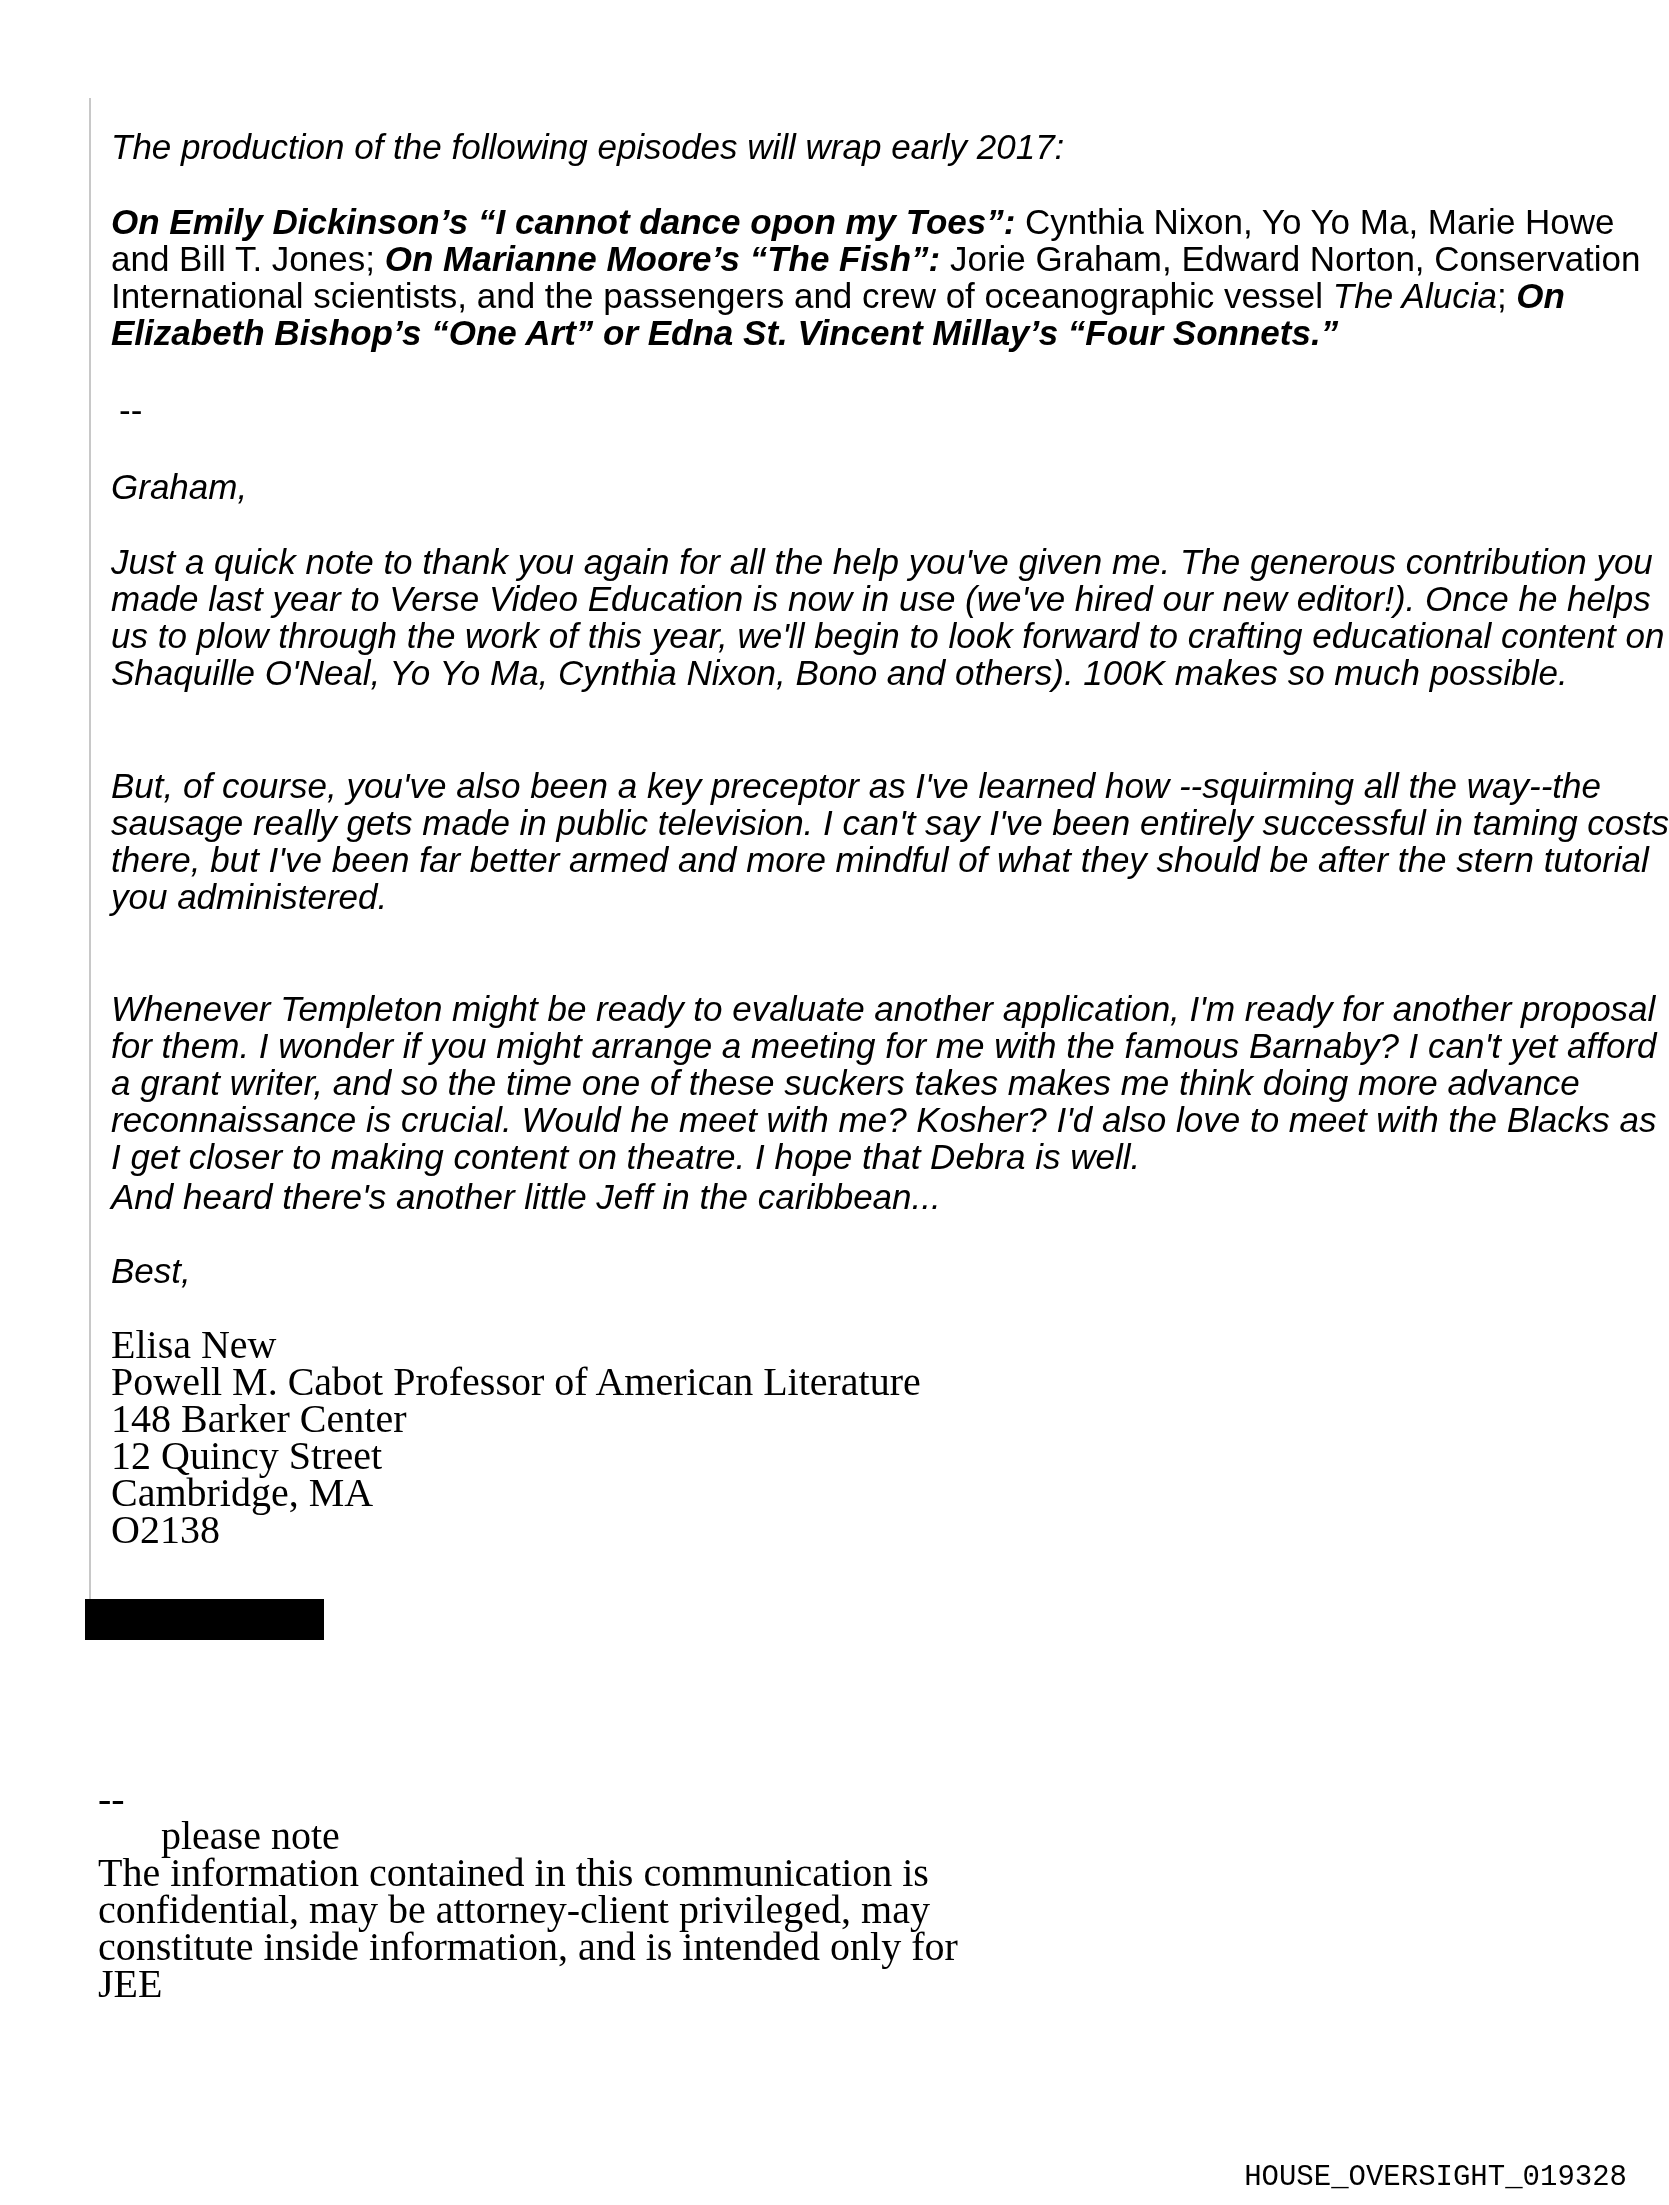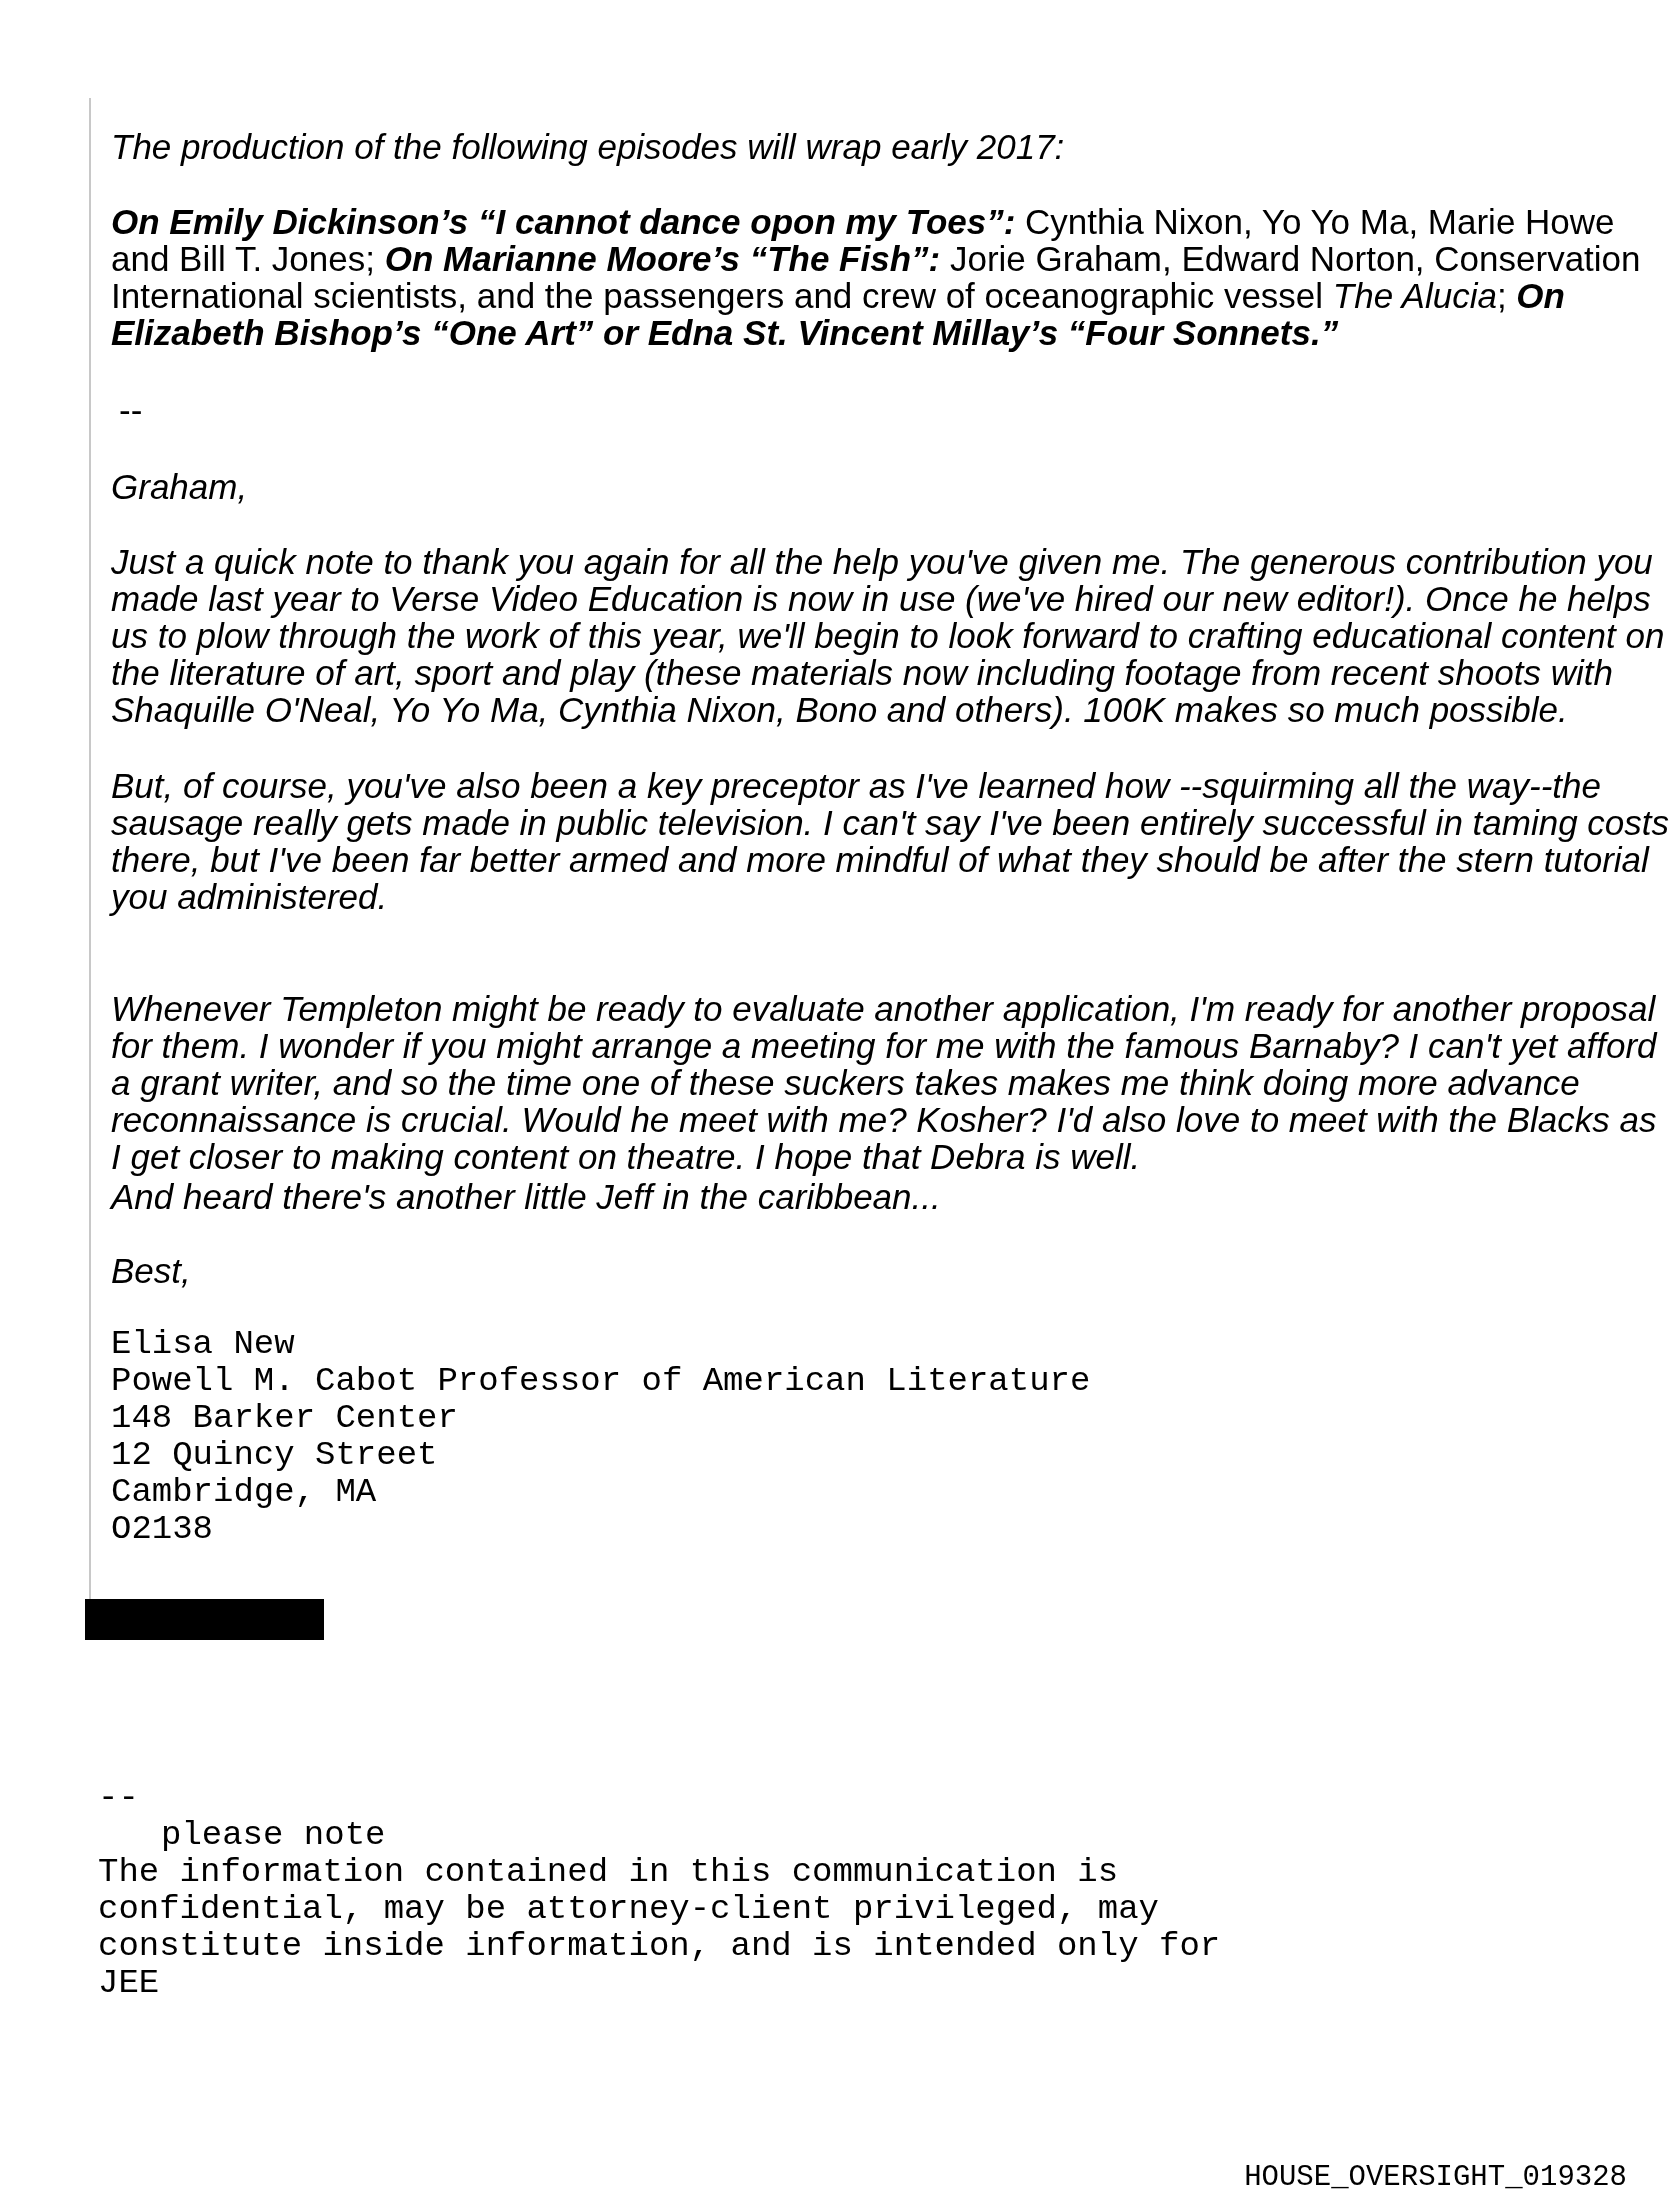--- a/index.html
+++ b/index.html
@@ -2,21 +2,21 @@
 <html style="font-size:10.5px"><head>
 <meta charset="utf-8">
 <style>
   html, body { margin: 0; padding: 0; background: #ffffff; }
   body { width: 1669px; height: 2205px; position: relative; overflow: hidden; color: #000; }
   .quote-bar {
     position: absolute; left: 89px; top: 98px; width: 2px; height: 1542px;
     background: #c8c8c8;
   }
   .sans { font-family: "Liberation Sans", sans-serif; font-size: 35px; line-height: 37px; }
-  .serif { font-family: Liberation Mono, monospace; font-size: 34px; line-height: 37px; }
+  .serif { font-family: Liberation Serif, serif; font-size: 40px; line-height: 37px; }
   .it { font-style: italic; }
   .b { font-weight: bold; }
   .block { position: absolute; left: 111px; width: 1479px; margin: 0; }
   .line { display: block; white-space: nowrap; }
   .redaction {
     position: absolute; left: 85px; top: 1599px; width: 239px; height: 41px;
     background: #000;
   }
   .disclaimer { position: absolute; left: 98px; top: 1780px; }
   .disclaimer .line { white-space: nowrap; }
@@ -47,21 +47,20 @@
 </div>
 
 <div class="block sans it" style="top:468px;">
   <span class="line">Graham,</span>
 </div>
 
 <div class="block sans it" style="top:543px;">
   <span class="line">Just a quick note to thank you again for all the help you've given me. The generous contribution you</span>
   <span class="line">made last year to Verse Video Education is now in use (we've hired our new editor!). Once he helps</span>
   <span class="line">us to plow through the work of this year, we'll begin to look forward to crafting educational content on</span>
-  <span class="line">the literature of art, sport and play (these materials now including footage from recent shoots with</span>
   <span class="line">Shaquille O'Neal, Yo Yo Ma, Cynthia Nixon, Bono and others). 100K makes so much possible.</span>
 </div>
 
 <div class="block sans it" style="top:767px;">
   <span class="line">But, of course, you've also been a key preceptor as I've learned how --squirming all the way--the</span>
   <span class="line">sausage really gets made in public television. I can't say I've been entirely successful in taming costs</span>
   <span class="line">there, but I've been far better armed and more mindful of what they should be after the stern tutorial</span>
   <span class="line">you administered.</span>
 </div>
 

